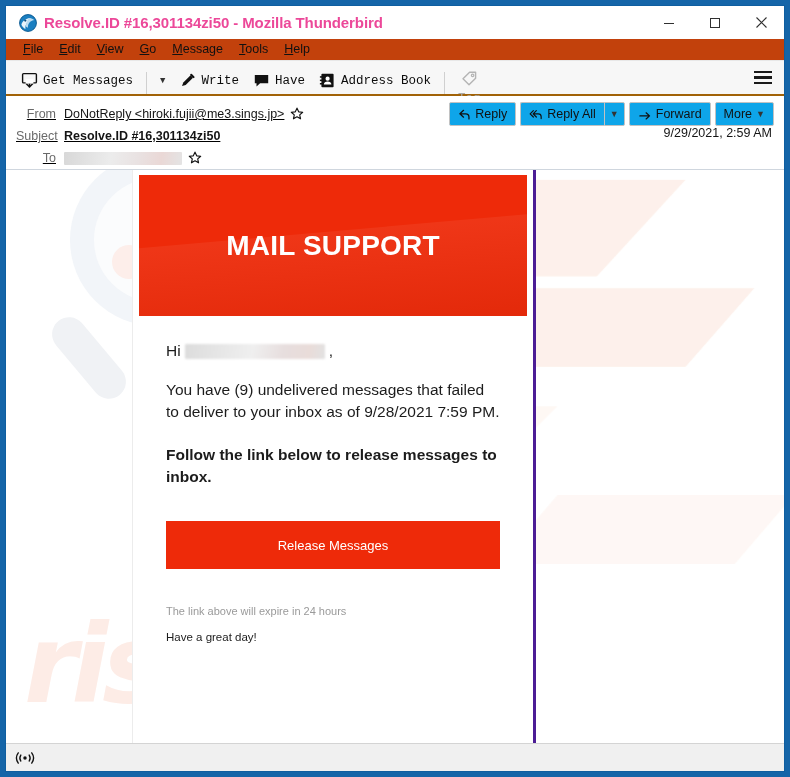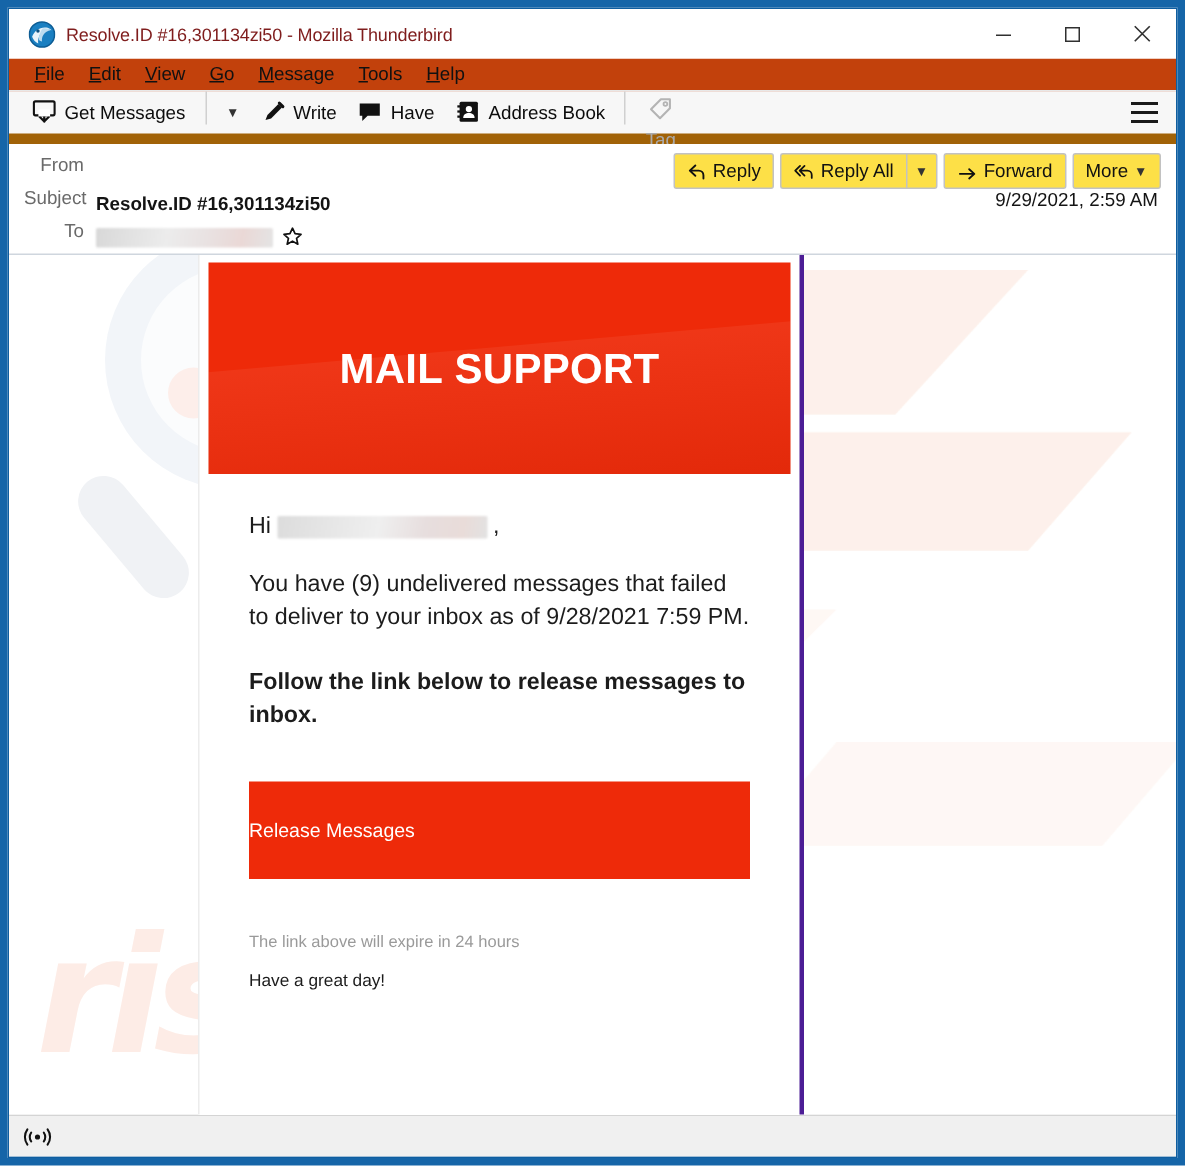--- a/index.html
+++ b/index.html
@@ -22,21 +22,21 @@
 
   
   #titlebar {
     height:33px; flex:0 0 33px;
     background:#ffffff;
     display:flex; align-items:center;
     position:relative;
   }
   #tb-icon { width:18px; height:18px; margin-left:13px; margin-right:7px; flex:0 0 18px; }
   #tb-title {
-    font-size:12px; color:#7f1d1d; letter-spacing:-0.1px; white-space:nowrap;
+    font-size:15px; color:#ec4899; letter-spacing:-0.1px; white-space:nowrap;font-weight:bold;
   }
   .wctrl {
     width:46px; height:33px;
     display:flex; align-items:center; justify-content:center;
     color:#303030;
   }
   #wctrls { position:absolute; right:0; top:0; display:flex; }
   .wctrl svg { display:block; }
 
   
@@ -51,24 +51,25 @@
     font-size:12.5px; color:#111;
     padding:1px 8px 2px 8px;
     white-space:nowrap;
   }
   .menu-item u { text-decoration:underline; }
 
   
   #toolbar {
     height:35px; flex:0 0 35px;
     background:#f7f7f7;
-    border-bottom:7px solid #a16207;
-    display:flex; align-items:flex-start;
+    border-bottom:2px solid #a16207;
+    display:flex; align-items:flex-end;
     padding:0 10px 0 8px;
     position:relative;
+    font-family:Liberation Mono, monospace;
   }
   .tb-btn {
     display:flex; align-items:center; gap:5px;
     padding:3px 7px; height:27px;
     font-size:12.5px; color:#0c0c0c; white-space:nowrap;
   }
   .tb-btn.disabled { color:#aaa;flex-direction:column; }
   .tb-btn .gl { display:flex; align-items:center; }
   .tb-sep { width:1px; height:22px; background:#d0d0d0; margin:0 6px; }
   .caret { font-size:9px; color:#333; }
@@ -81,41 +82,41 @@
   #hamburger i { display:block; height:2.4px; background:#1a1a1a; border-radius:0; }
 
   
   #msghdr {
     flex:0 0 73px;
     background:#ffffff;
     border-bottom:1px solid #cfd6de;
     padding:7px 10px 0 10px;
     position:relative;
   }
-  .hrow { display:flex; height:22px; }
+  .hrow { display:flex; align-items:center; height:22px;text-decoration:underline; }
   .hlabel {
     width:48px; flex:0 0 48px; text-align:right;
     font-size:12.5px; color:#6a6a6a; padding-right:8px;
   }
   .hval { font-size:12.5px; color:#141414; display:flex; align-items:center; gap:6px; }
   .hval.bold { font-weight:bold; }
   .star { width:14px; height:14px; display:inline-block; }
   .redact {
     display:inline-block; height:13px; width:118px;
     border-radius:1px;
     background:linear-gradient(100deg,#d8d8d8 0%,#e2e2e2 20%,#ececec 40%,#e9e2e2 62%,#ead8d6 82%,#e4e4e4 100%);
     filter:blur(0.6px);
   }
   #datestamp {
     position:absolute; right:12px; top:30px;
     font-size:12.5px; color:#141414;
   }
   #rbtns { position:absolute; right:10px; top:6px; display:flex; align-items:stretch; gap:4px; }
   .rbtn {
-    background:#fde047; border:1px solid #c2c2c2; border-radius:2px;
+    background:#0ea5e9; border:1px solid #c2c2c2; border-radius:2px;
     font-size:12.5px; color:#111;
     padding:3px 8px; height:24px;
     display:flex; align-items:center; gap:4px; white-space:nowrap;
   }
   .rbtn.split-main { border-right:none; border-radius:2px 0 0 2px; }
   .rbtn.split-caret { border-radius:0 2px 2px 0; padding:3px 5px; }
 
   
   #body {
     flex:1 1 auto; position:relative;
@@ -164,22 +165,22 @@
     background:linear-gradient(100deg,#dcdcdc 0%,#e6e6e6 25%,#efefef 48%,#e7dede 70%,#e9dcd9 88%,#e2e2e2 100%);
     filter:blur(0.8px);
   }
   .para {
     margin-top:19px;
     font-size:15.5px; line-height:1.42; color:#1c1c1c;
   }
   .para.strong { font-weight:bold; margin-top:21px; }
   #cta {
     margin:33px 0 0 0;
-    height:65px; background:#ee2a09;
-    display:flex; align-items:center; justify-content:flex-start;
+    height:48px; background:#ee2a09;
+    display:flex; align-items:center; justify-content:center;
     color:#ffffff; font-size:13px;
   }
   .fine {
     margin-top:36px; font-size:11px; color:#9a9a9a;
   }
   .signoff { margin-top:14px; font-size:11.5px; font-weight:normal; color:#1c1c1c; }
   #mailcard-bottomgap { height:44px; }
 
   
   #statusbar {
@@ -302,20 +303,26 @@
       <i></i>
       <i></i>
       <i></i>
     </div>
   </div>
 
   <div id="msghdr">
 
     <div class="hrow">
       <div class="hlabel">From</div>
+      <div class="hval">
+        <span>DoNotReply &lt;hiroki.fujii@me3.sings.jp&gt;</span>
+        <svg class="star" viewBox="0 0 16 16">
+          <path d="M8 1.3 l1.95 4.2 4.55.45 -3.4 3.05 .95 4.5 -4.05-2.35 -4.05 2.35 .95-4.5 -3.4-3.05 4.55-.45 z" fill="none" stroke="#111" stroke-width="1.3" stroke-linejoin="round"></path>
+        </svg>
+      </div>
     </div>
 
     <div class="hrow">
       <div class="hlabel">Subject</div>
       <div class="hval bold">Resolve.ID #16,301134zi50</div>
     </div>
 
     <div class="hrow">
       <div class="hlabel">To</div>
       <div class="hval">

